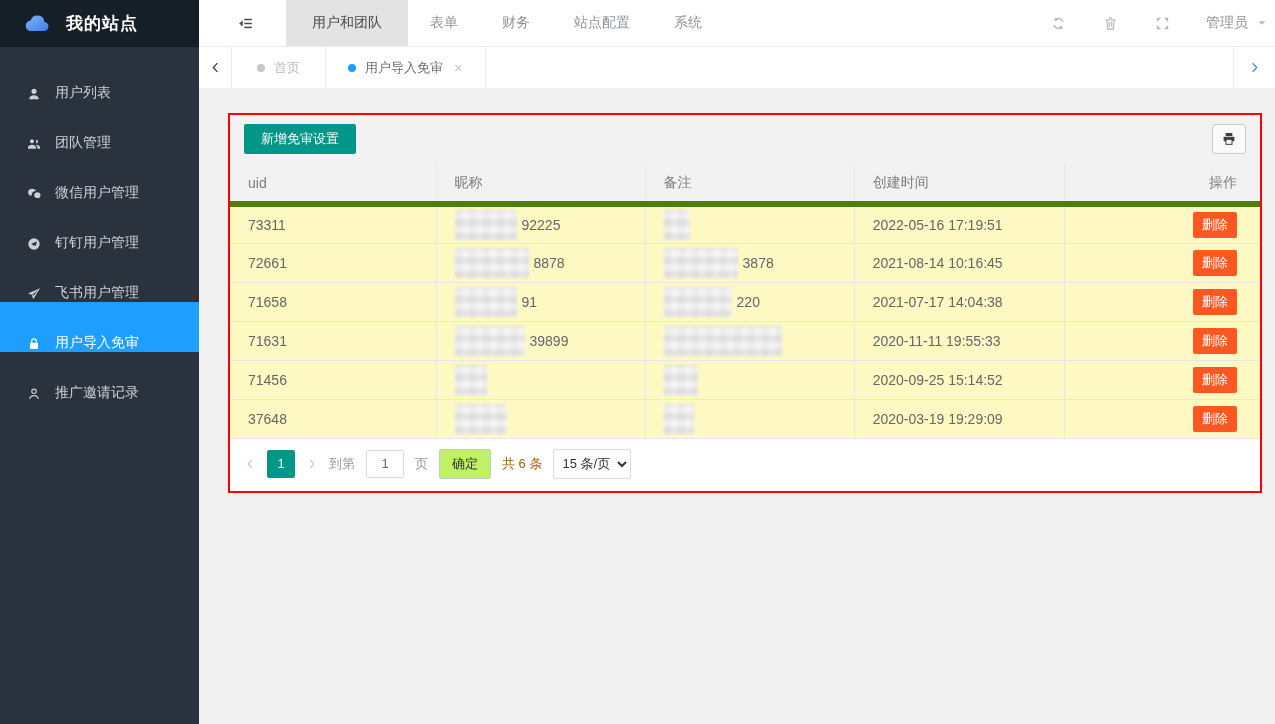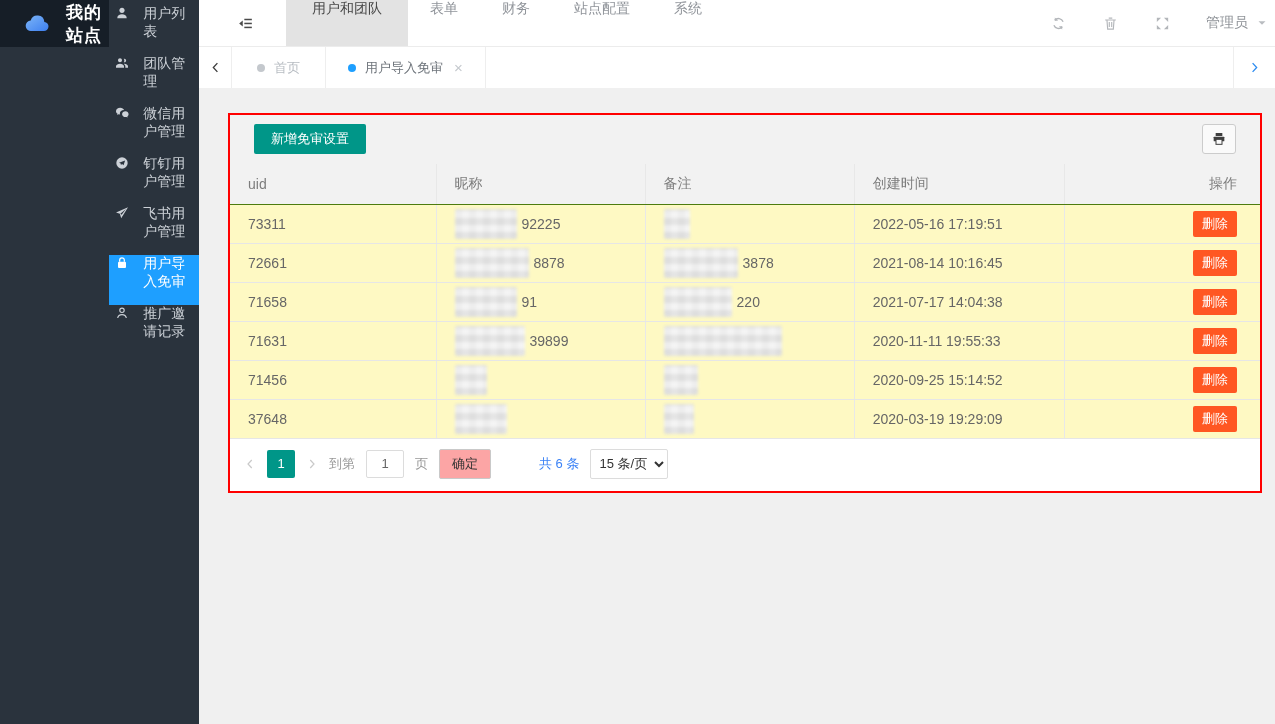--- a/index.html
+++ b/index.html
@@ -1,39 +1,39 @@
 <!DOCTYPE html>
 <html><head>
 <meta charset="utf-8">
 <style>
   html,body{margin:0;padding:0;width:1275px;height:724px;overflow:hidden;
     font-family:"Liberation Sans","DejaVu Sans",sans-serif;font-size:14px;color:#333;background:#f0f0f0;}
   *{box-sizing:border-box;}
   .app{display:flex;width:1275px;height:724px;}
 
   
-  .sidebar{width:199px;flex:0 0 199px;background:#2a333d;display:flex;}
+  .sidebar{width:199px;flex:0 0 199px;background:#2a333d;display:flex;flex-direction:column;}
   .logo{height:47px;background:#161e27;display:flex;align-items:center;gap:10px;padding-left:18px;}
   .logo-title{color:#fff;font-weight:bold;font-size:17px;letter-spacing:1px;}
   .menu{padding-top:5px;}
-  .menu-item{height:50px;display:flex;align-items:flex-start;gap:13px;padding-left:5px;
+  .menu-item{height:50px;display:flex;align-items:flex-end;gap:13px;padding-left:26px;
     color:#ccd1d7;font-size:14px;cursor:pointer;}
   .menu-item.active{background:#1E9FFF;color:#fff;}
   .s-icon{width:16px;height:16px;display:inline-flex;flex:0 0 16px;}
   .s-icon svg{width:16px;height:16px;}
 
   
   .main{flex:1;display:flex;flex-direction:column;min-width:0;}
 
   
   .topbar{height:47px;background:#fff;display:flex;align-items:stretch;border-bottom:1px solid #ececec;}
   .collapse-btn{width:20px;margin-left:37px;display:flex;align-items:center;color:#4a4a4a;cursor:pointer;}
   .collapse-btn svg{width:19px;height:19px;}
   .nav-tabs{display:flex;margin-left:30px;}
-  .nav-tab{display:flex;padding:0 22px;color:#90949a;font-size:14px;cursor:pointer;}
+  .nav-tab{display:flex;align-items:center;padding:0 22px;color:#90949a;font-size:14px;cursor:pointer;}
   .nav-tab.active{background:#e3e3e3;color:#474747;padding:0 26px;}
   .topbar-right{margin-left:auto;display:flex;align-items:center;gap:35px;padding-right:7px;}
   .action-icon{color:#b3b6ba;display:inline-flex;cursor:pointer;}
   .action-icon svg{width:17px;height:17px;}
   .user-menu{display:flex;align-items:center;gap:8px;color:#8f9398;cursor:pointer;font-size:14px;}
   .user-menu svg{width:12px;height:12px;color:#b9bcc0;}
 
   
   .tabsbar{height:41px;background:#fff;display:flex;align-items:stretch;position:relative;}
   .tb-nav{width:33px;display:flex;align-items:center;justify-content:center;border-right:1px solid #eee;
@@ -45,30 +45,30 @@
   .tb-tab{display:flex;align-items:center;gap:9px;padding:0 22px;border-right:1px solid #eee;
     color:#b7bcc2;font-size:13px;cursor:pointer;min-width:94px;justify-content:center;}
   .tb-tab.active{color:#6d737a;}
   .tb-dot{width:8px;height:8px;border-radius:50%;background:#c4c8cd;flex:0 0 8px;}
   .tb-tab.active .tb-dot{background:#1E9FFF;}
   .tb-close{color:#c4c8cd;font-size:15px;line-height:1;margin-left:2px;cursor:pointer;}
 
   
   .content{flex:1;background:#f0f0f0;padding:25px 13px 0 29px;overflow:hidden;}
   .panel{border:2px solid #ff0000;background:#fff;}
-  .toolbar{background:#f2f2f2;padding:9px 24px 10px;display:flex;align-items:center;}
+  .toolbar{background:#f2f2f2;padding:9px 14px 10px;display:flex;align-items:center;}
   .btn-add{background:#009688;color:#fff;border:none;border-radius:2px;height:30px;
     padding:0 17px;font-size:13px;cursor:pointer;font-family:inherit;}
   .btn-print{margin-left:auto;width:34px;height:30px;background:#fafafa;border:1px solid #ccc;
     border-radius:3px;display:flex;align-items:center;justify-content:center;cursor:pointer;color:#3f3f3f;}
   .btn-print svg{width:16px;height:16px;}
 
   table{width:100%;border-collapse:collapse;table-layout:fixed;font-size:14px;color:#666;}
   thead th{background:#f2f2f2;font-weight:normal;text-align:left;height:40px;
-    padding:0 0 0 18px;color:#7d7d7d;border-bottom:1px solid #4d7c0f;}
+    padding:0 0 0 18px;color:#7d7d7d;border-bottom:6px solid #4d7c0f;}
   tbody td{height:39px;padding:0 0 0 18px;border-bottom:1px solid #e6e6e6;background:#fef9c3;}
   th + th, td + td{border-left:1px solid #e8e8e8;}
   th.col-op, td.col-op{text-align:right;padding-right:23px;}
   .mosaic{display:inline-block;height:30px;vertical-align:middle;border-radius:2px;margin-right:5px;
     background-image:
       repeating-linear-gradient(0deg, rgba(205,205,205,.45) 0 7px, rgba(240,240,240,.45) 7px 14px),
       repeating-linear-gradient(90deg, #ececec 0 7px, #f8f8f8 7px 14px);
     filter:blur(1.5px);}
   .cell-suffix{vertical-align:middle;}
   .delete-btn{background:#FF5722;color:#fff;border:none;border-radius:2px;height:26px;
@@ -76,23 +76,23 @@
 
   
   .pagination{padding:10px 14px 12px;display:flex;align-items:center;gap:11px;font-size:13px;
     color:#999;background:#fff;}
   .pg-chev{color:#c9c9c9;display:inline-flex;cursor:pointer;}
   .pg-chev svg{width:12px;height:12px;}
   .pg-cur{width:28px;height:28px;background:#009688;color:#fff;display:flex;align-items:center;
     justify-content:center;border-radius:2px;font-size:13px;cursor:pointer;}
   .pg-input{width:38px;height:28px;border:1px solid #dcdcdc;text-align:center;font-size:13px;
     color:#666;border-radius:2px;font-family:inherit;}
-  .pg-btn{height:30px;padding:0 12px;background:#fca5a5;border:1px solid #c9c9c9;border-radius:2px;
+  .pg-btn{height:30px;padding:0 12px;background:#bef264;border:1px solid #c9c9c9;border-radius:2px;
     font-size:13px;color:#333;cursor:pointer;font-family:inherit;}
-  .pg-total{color:#3b82f6;margin-left:37px;}
+  .pg-total{color:#a16207;}
   .pg-select{height:30px;border:1px solid #dcdcdc;border-radius:2px;font-size:13px;color:#333;
     background:#fff;padding:0 4px;font-family:inherit;}
   .hidden-defs{position:absolute;width:0;height:0;overflow:hidden;}
 </style>
 </head>
 <body>
 
 <svg class="hidden-defs" xmlns="http://www.w3.org/2000/svg" aria-hidden="true">
   <defs>
     <linearGradient id="cloudgrad" x1="0" y1="0" x2="1" y2="1">

